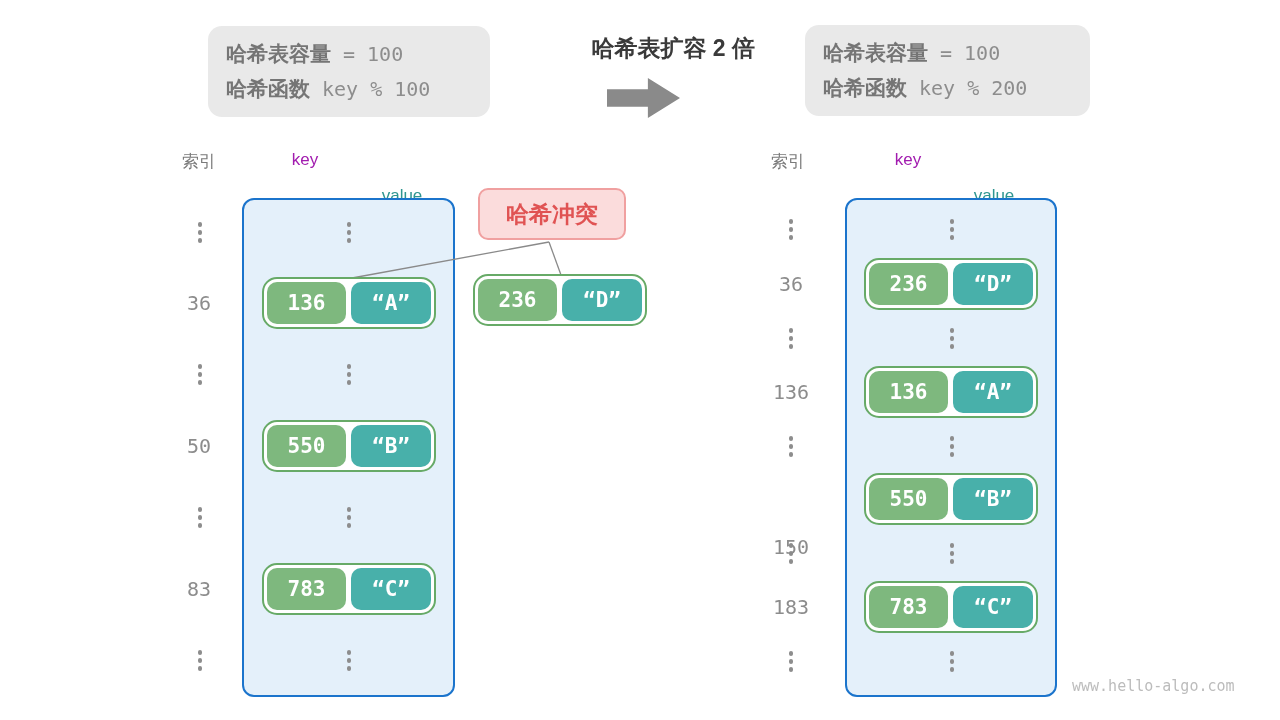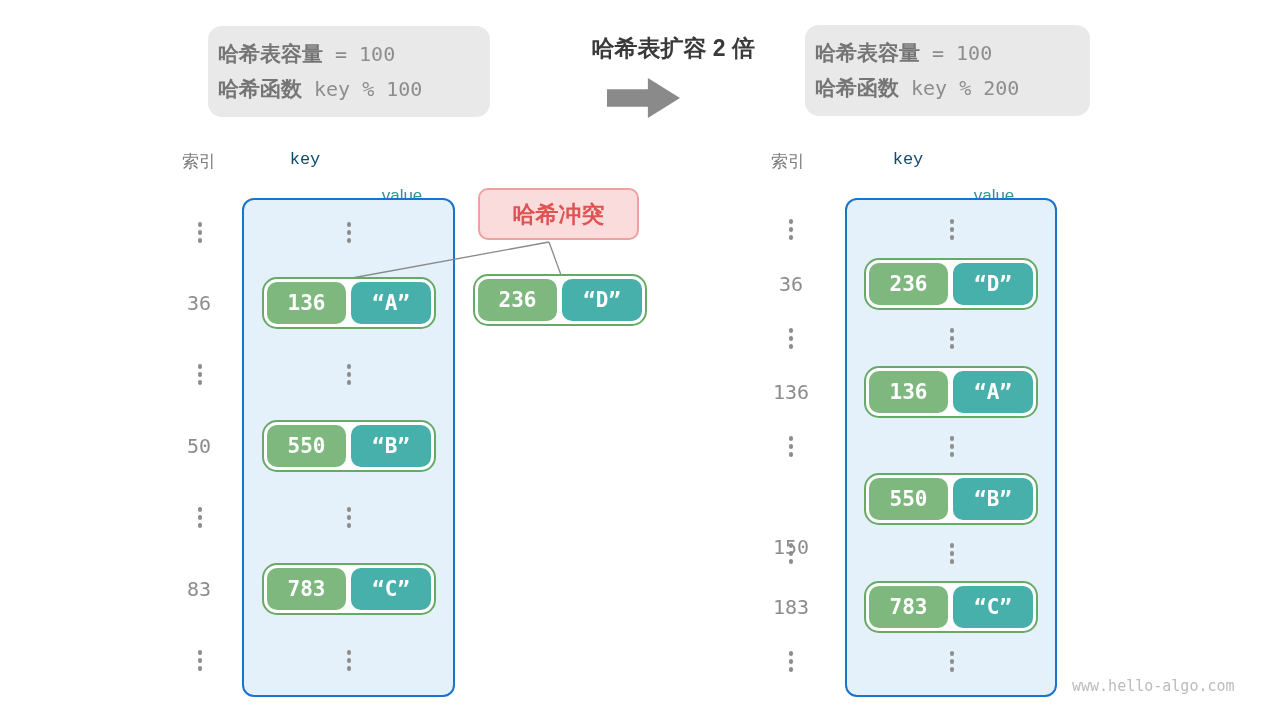--- a/index.html
+++ b/index.html
@@ -5,37 +5,37 @@
   html,body{margin:0;padding:0;}
   body{
     width:1280px;height:720px;position:relative;overflow:hidden;background:#ffffff;
     font-family:"Liberation Sans",sans-serif;
   }
   .abs{position:absolute;}
 
   
   .info-box{
     background:#e9e9e9;border-radius:14px;box-sizing:border-box;
-    display:flex;flex-direction:column;justify-content:center;gap:7px;padding:10px 10px;
+    display:flex;flex-direction:column;justify-content:center;gap:7px;padding:10px 18px;
   }
   .info-line{display:flex;align-items:center;gap:12px;white-space:nowrap;}
   .info-label{font-size:21px;font-weight:bold;color:#757575;}
   .info-code{font-family:"DejaVu Sans Mono",monospace;font-size:20px;color:#8d8d8d;}
 
   .expand-title{font-size:23px;font-weight:bold;color:#3a3a3a;text-align:right;white-space:nowrap;}
 
   .arrow-right{
     background:#8a8a8a;
     clip-path:polygon(0% 28%,56% 28%,56% 0%,100% 50%,56% 100%,56% 72%,0% 72%);
   }
 
   
   .col-header{font-size:17px;text-align:center;white-space:nowrap;}
   .idx-header{color:#7a7a7a;}
-  .key-header{color:#0c4a6e;font-family:Liberation Mono, monospace;}
+  .key-header{color:#a21caf;font-family:Liberation Sans, sans-serif;}
   .value-header{color:#2f9691;font-family:Liberation Sans, sans-serif;margin-top:36px;}
 
   
   .bucket-container{
     background:#e4f0fa;border:2.5px solid #1b74cc;border-radius:12px;box-sizing:border-box;
   }
 
   
   .dots{display:flex;flex-direction:column;align-items:center;gap:3.5px;width:6px;}
   .dot{width:4.5px;height:4.5px;border-radius:50%;background:#8d8d8d;}
@@ -157,21 +157,21 @@
 </div>
 <div class="abs pair" style="left:262px;top:420px;">
   <div class="cell key-cell">550</div>
   <div class="cell value-cell">“B”</div>
 </div>
 <div class="abs pair" style="left:262px;top:563px;">
   <div class="cell key-cell">783</div>
   <div class="cell value-cell">“C”</div>
 </div>
 
-<div class="abs collision-box" style="left:478px;top:188px;width:161px;height:52px;">哈希冲突</div>
+<div class="abs collision-box" style="left:478px;top:188px;width:148px;height:52px;">哈希冲突</div>
 <div class="abs pair" style="left:473px;top:274px;">
   <div class="cell key-cell">236</div>
   <div class="cell value-cell">“D”</div>
 </div>
 
 <div class="abs col-header idx-header" style="left:763px;top:150px;width:50px;">索引</div>
 <div class="abs col-header key-header" style="left:885px;top:150px;width:46px;">key</div>
 <div class="abs col-header value-header" style="left:955px;top:150px;width:78px;">value</div>
 
 <div class="abs bucket-container" style="left:845px;top:198px;width:212px;height:499px;"></div>

